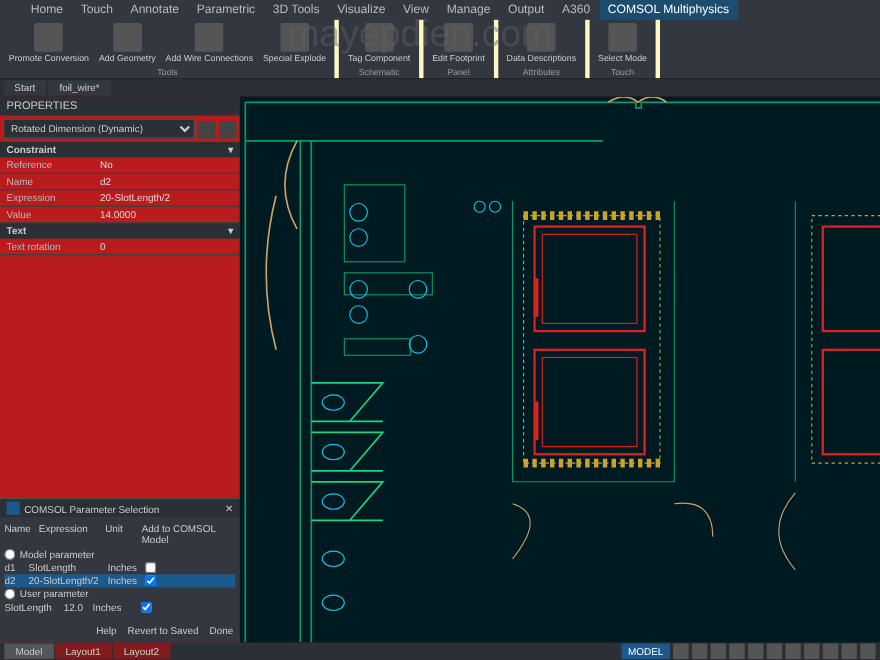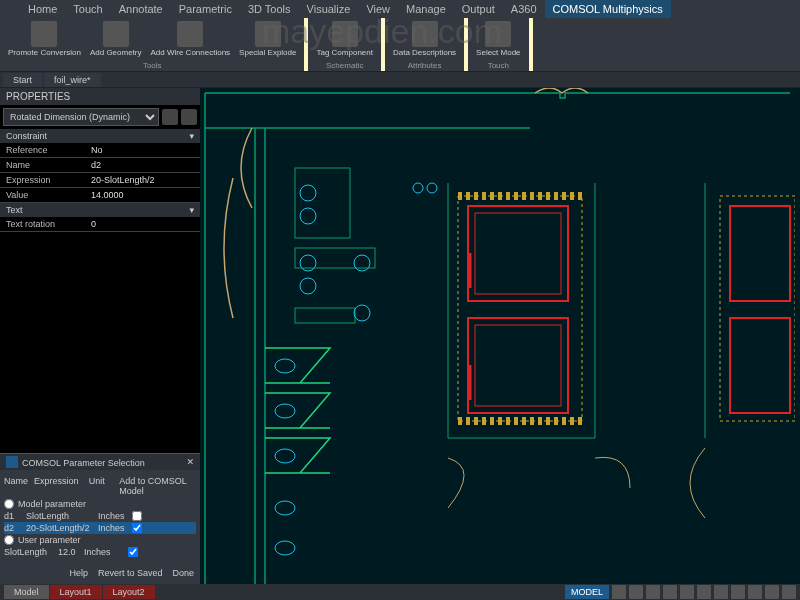--- a/index.html
+++ b/index.html
@@ -9,26 +9,26 @@
 .ribbon-tab.active{background:#1c4c6e;color:#fff}
 .ribbon{height:54px;background:#333740;border-bottom:1px solid #222;display:flex}
 .ribbon-group{display:flex;flex-direction:column;align-items:center;padding:1px 4px;border-right:4px solid #fef9c3}
 .ribbon-btns{display:flex;gap:1px}
 .ribbon-btn{display:flex;flex-direction:column;align-items:center;padding:2px 4px;cursor:pointer;font-size:8px;text-align:center;min-width:36px}
 .ribbon-icon{width:26px;height:26px;background:#555;border-radius:2px;margin-bottom:1px}
 .ribbon-group-label{font-size:8px;color:#999;margin-top:auto}
 .docktabs{height:16px;background:#2b2f36;display:flex;align-items:center;padding-left:3px;font-size:9px;border-bottom:1px solid #222}
 .docktab{padding:2px 10px;background:#333740;margin-right:2px;color:#ccc}
 .main{display:flex;height:calc(600px - 18px - 54px - 16px - 16px)}
-.left{width:200px;background:#000000;display:flex;flex-direction:column}
+.left{width:218px;background:#b91c1c;display:flex;flex-direction:column}
 .panel-title{background:#2b2f36;padding:3px 6px;font-size:10px;color:#ccc}
-.dd{display:flex;align-items:center;padding:3px;gap:3px}
+.dd{display:flex;align-items:flex-end;padding:3px;gap:3px}
 .dd select{flex:1;background:#2b2f36;border:1px solid #555;color:#ccc;font-size:9px;padding:2px}
 .dd-btn{width:16px;height:16px;background:#444;border-radius:2px;cursor:pointer}
-.section-hdr{background:#2b2f36;padding:2px 6px;font-size:9px;font-weight:normal;display:flex;justify-content:space-between;cursor:pointer}
+.section-hdr{background:#2b2f36;padding:2px 6px;font-size:9px;font-weight:bold;display:flex;justify-content:space-between;cursor:pointer}
 .prop-table{font-size:9px}
 .prop-row{display:flex;padding:2px 6px;border-bottom:1px solid #3a3e46}
 .prop-k{width:85px;color:#bbb}
 .prop-v{color:#ddd}
 .comsol-panel{background:#333740;border-top:1px solid #555;margin-top:auto}
 .comsol-hdr{background:#2b2f36;padding:2px 6px;font-size:9px;display:flex;align-items:center;justify-content:space-between}
 .comsol-body{padding:4px;font-size:9px}
 .comsol-th{display:flex;gap:6px;padding:2px 0;color:#ccc}
 .comsol-r{display:flex;align-items:center;padding:1px 0;gap:4px}
 .comsol-r input[type=radio]{width:10px;height:10px}
@@ -87,20 +87,29 @@
       <div class="ribbon-group-label">Tools</div>
     </div>
     <div class="ribbon-group">
       <div class="ribbon-btns">
         <div class="ribbon-btn">
           <div class="ribbon-icon"></div>
           <div>Tag Component</div>
         </div>
       </div>
       <div class="ribbon-group-label">Schematic</div>
+    </div>
+    <div class="ribbon-group">
+      <div class="ribbon-btns">
+        <div class="ribbon-btn">
+          <div class="ribbon-icon"></div>
+          <div>Edit Footprint</div>
+        </div>
+      </div>
+      <div class="ribbon-group-label">Panel</div>
     </div>
     <div class="ribbon-group">
       <div class="ribbon-btns">
         <div class="ribbon-btn">
           <div class="ribbon-icon"></div>
           <div>Data Descriptions</div>
         </div>
       </div>
       <div class="ribbon-group-label">Attributes</div>
     </div>

